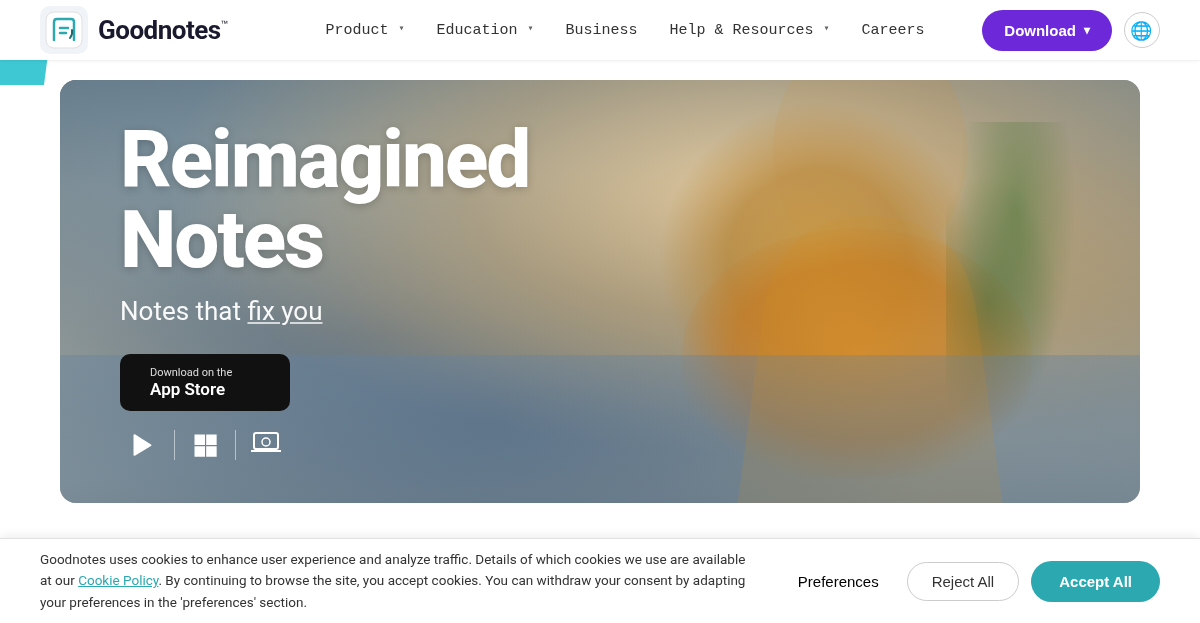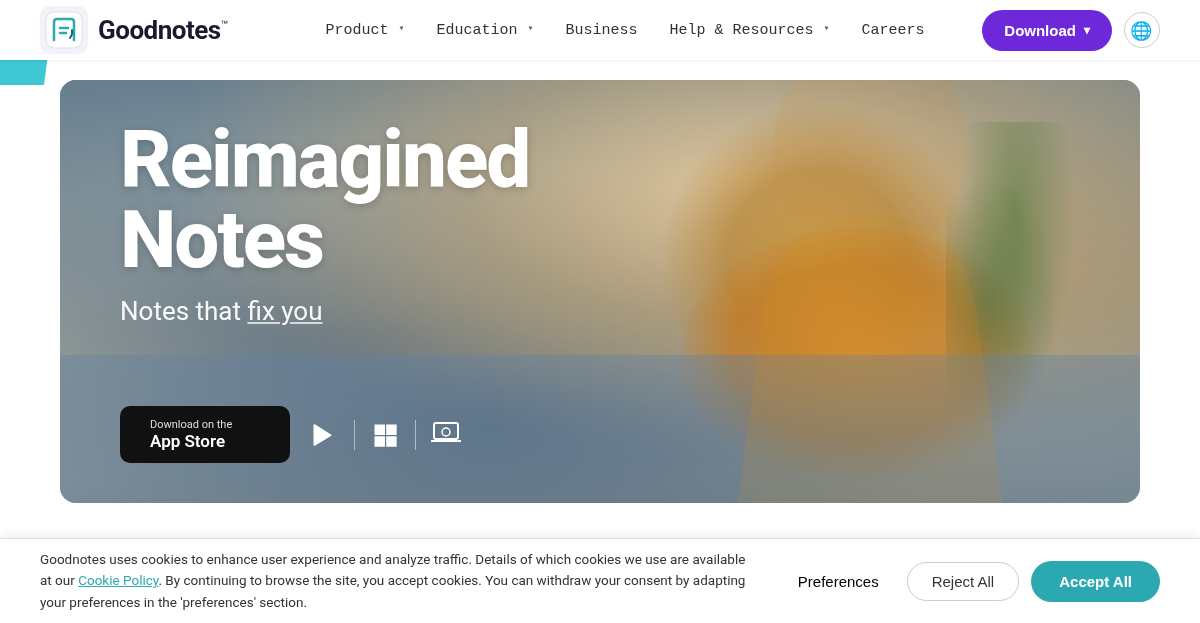--- a/index.html
+++ b/index.html
@@ -206,20 +206,21 @@
 
     
     .download-row {
       position: absolute;
       bottom: 40px;
       left: 60px;
       display: flex;
       align-items: center;
       gap: 16px;
       z-index: 10;
+      flex-direction: column;
     }
     .app-store-btn {
       display: flex;
       align-items: center;
       gap: 10px;
       background: #111;
       color: #fff;
       padding: 12px 20px;
       border-radius: 10px;
       cursor: pointer;

